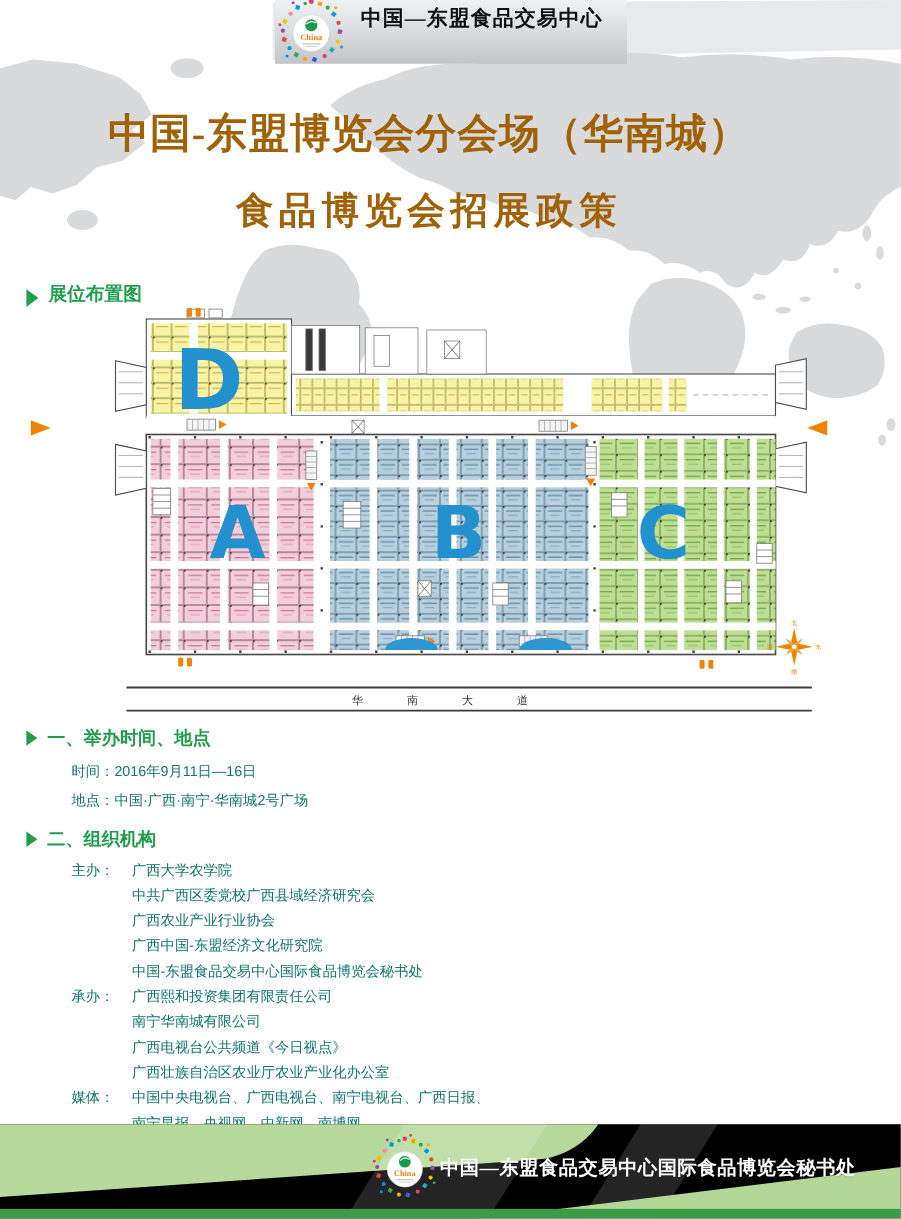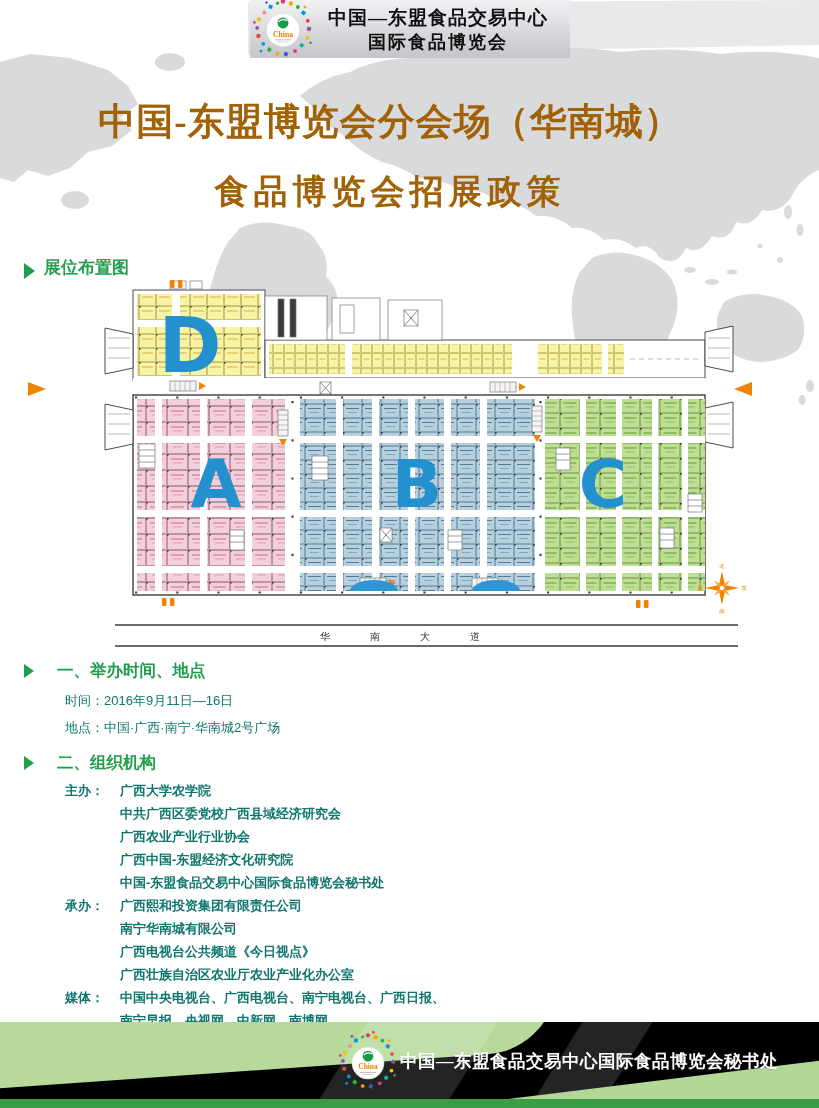--- a/index.html
+++ b/index.html
@@ -22,27 +22,27 @@
               font-family:"Liberation Serif",serif;font-weight:900;color:#a16207;}
   .t1{top:97px;font-size:37px;letter-spacing:1px;}
   .t2{top:169px;font-size:34px;letter-spacing:5px;}
 
   
   .map-label{position:absolute;left:24px;top:256px;display:flex;align-items:flex-end;gap:9px;
              color:#1f9e4c;font-weight:bold;font-size:17px;}
   .tri{width:0;height:0;border-left:11px solid #1f9e4c;border-top:8px solid transparent;
        border-bottom:8px solid transparent;}
   .sections{position:absolute;left:24px;top:660px;width:780px;}
-  .sec-title{display:flex;align-items:center;gap:23px;color:#1f9e4c;font-weight:bold;font-size:16.5px;}
+  .sec-title{display:flex;align-items:center;gap:9px;color:#1f9e4c;font-weight:bold;font-size:16.5px;}
   .sec-title .tri{border-left-width:10px;border-top-width:7px;border-bottom-width:7px;}
   .sec-body{margin:5px 0 0 41px;color:#0f766e;font-size:13px;}
   .s1 .line{line-height:27px;}
   .sec2{margin-top:11px;}
   .s2{line-height:23px;}
-  .group{display:flex;font-weight:bold;}
+  .group{display:flex;}
   .glabel{flex:none;width:55px;}
 
   
   .plan{position:absolute;left:20px;top:278px;width:740px;height:377px;}
   .worldmap{position:absolute;left:0;top:0;width:819px;height:1108px;}
 
   
   .footer{position:absolute;left:0;bottom:0;width:819px;height:86px;overflow:hidden;background:#000000;}
   .f-light{position:absolute;left:-40px;top:-26px;width:600px;height:74px;background:#b7da9c;
            transform:rotate(-4deg);border-radius:0 0 90px 0;}
@@ -81,21 +81,20 @@
       <ellipse cx="810" cy="386" rx="4" ry="6"></ellipse>
       <ellipse cx="802" cy="400" rx="3.5" ry="5"></ellipse>
       <circle cx="780" cy="260" r="3"></circle>
       <circle cx="760" cy="246" r="2.5"></circle>
     </g>
   </svg>
 
   <div class="banner">
     <div class="banner-text">
       <div class="bt1">中国—东盟食品交易中心</div>
-      <div class="bt2">国际食品博览会</div>
     </div>
   </div>
   <svg class="logo logo-header" viewBox="0 0 120 120">
     <g>
       <circle cx="60" cy="10" r="4" fill="#e5397d"></circle>
         <rect x="71" y="10" width="7" height="7" fill="#f6a800" transform="rotate(20 74 13)"></rect>
       <circle cx="87" cy="20" r="3.5" fill="#36a94c"></circle>
         <rect x="94" y="27" width="7" height="7" fill="#0099e0" transform="rotate(35 97 30)"></rect>
       <circle cx="105" cy="45" r="3.5" fill="#e8483a"></circle>
         <rect x="104" y="56" width="7" height="7" fill="#8f52a1" transform="rotate(15 107 59)"></rect>

